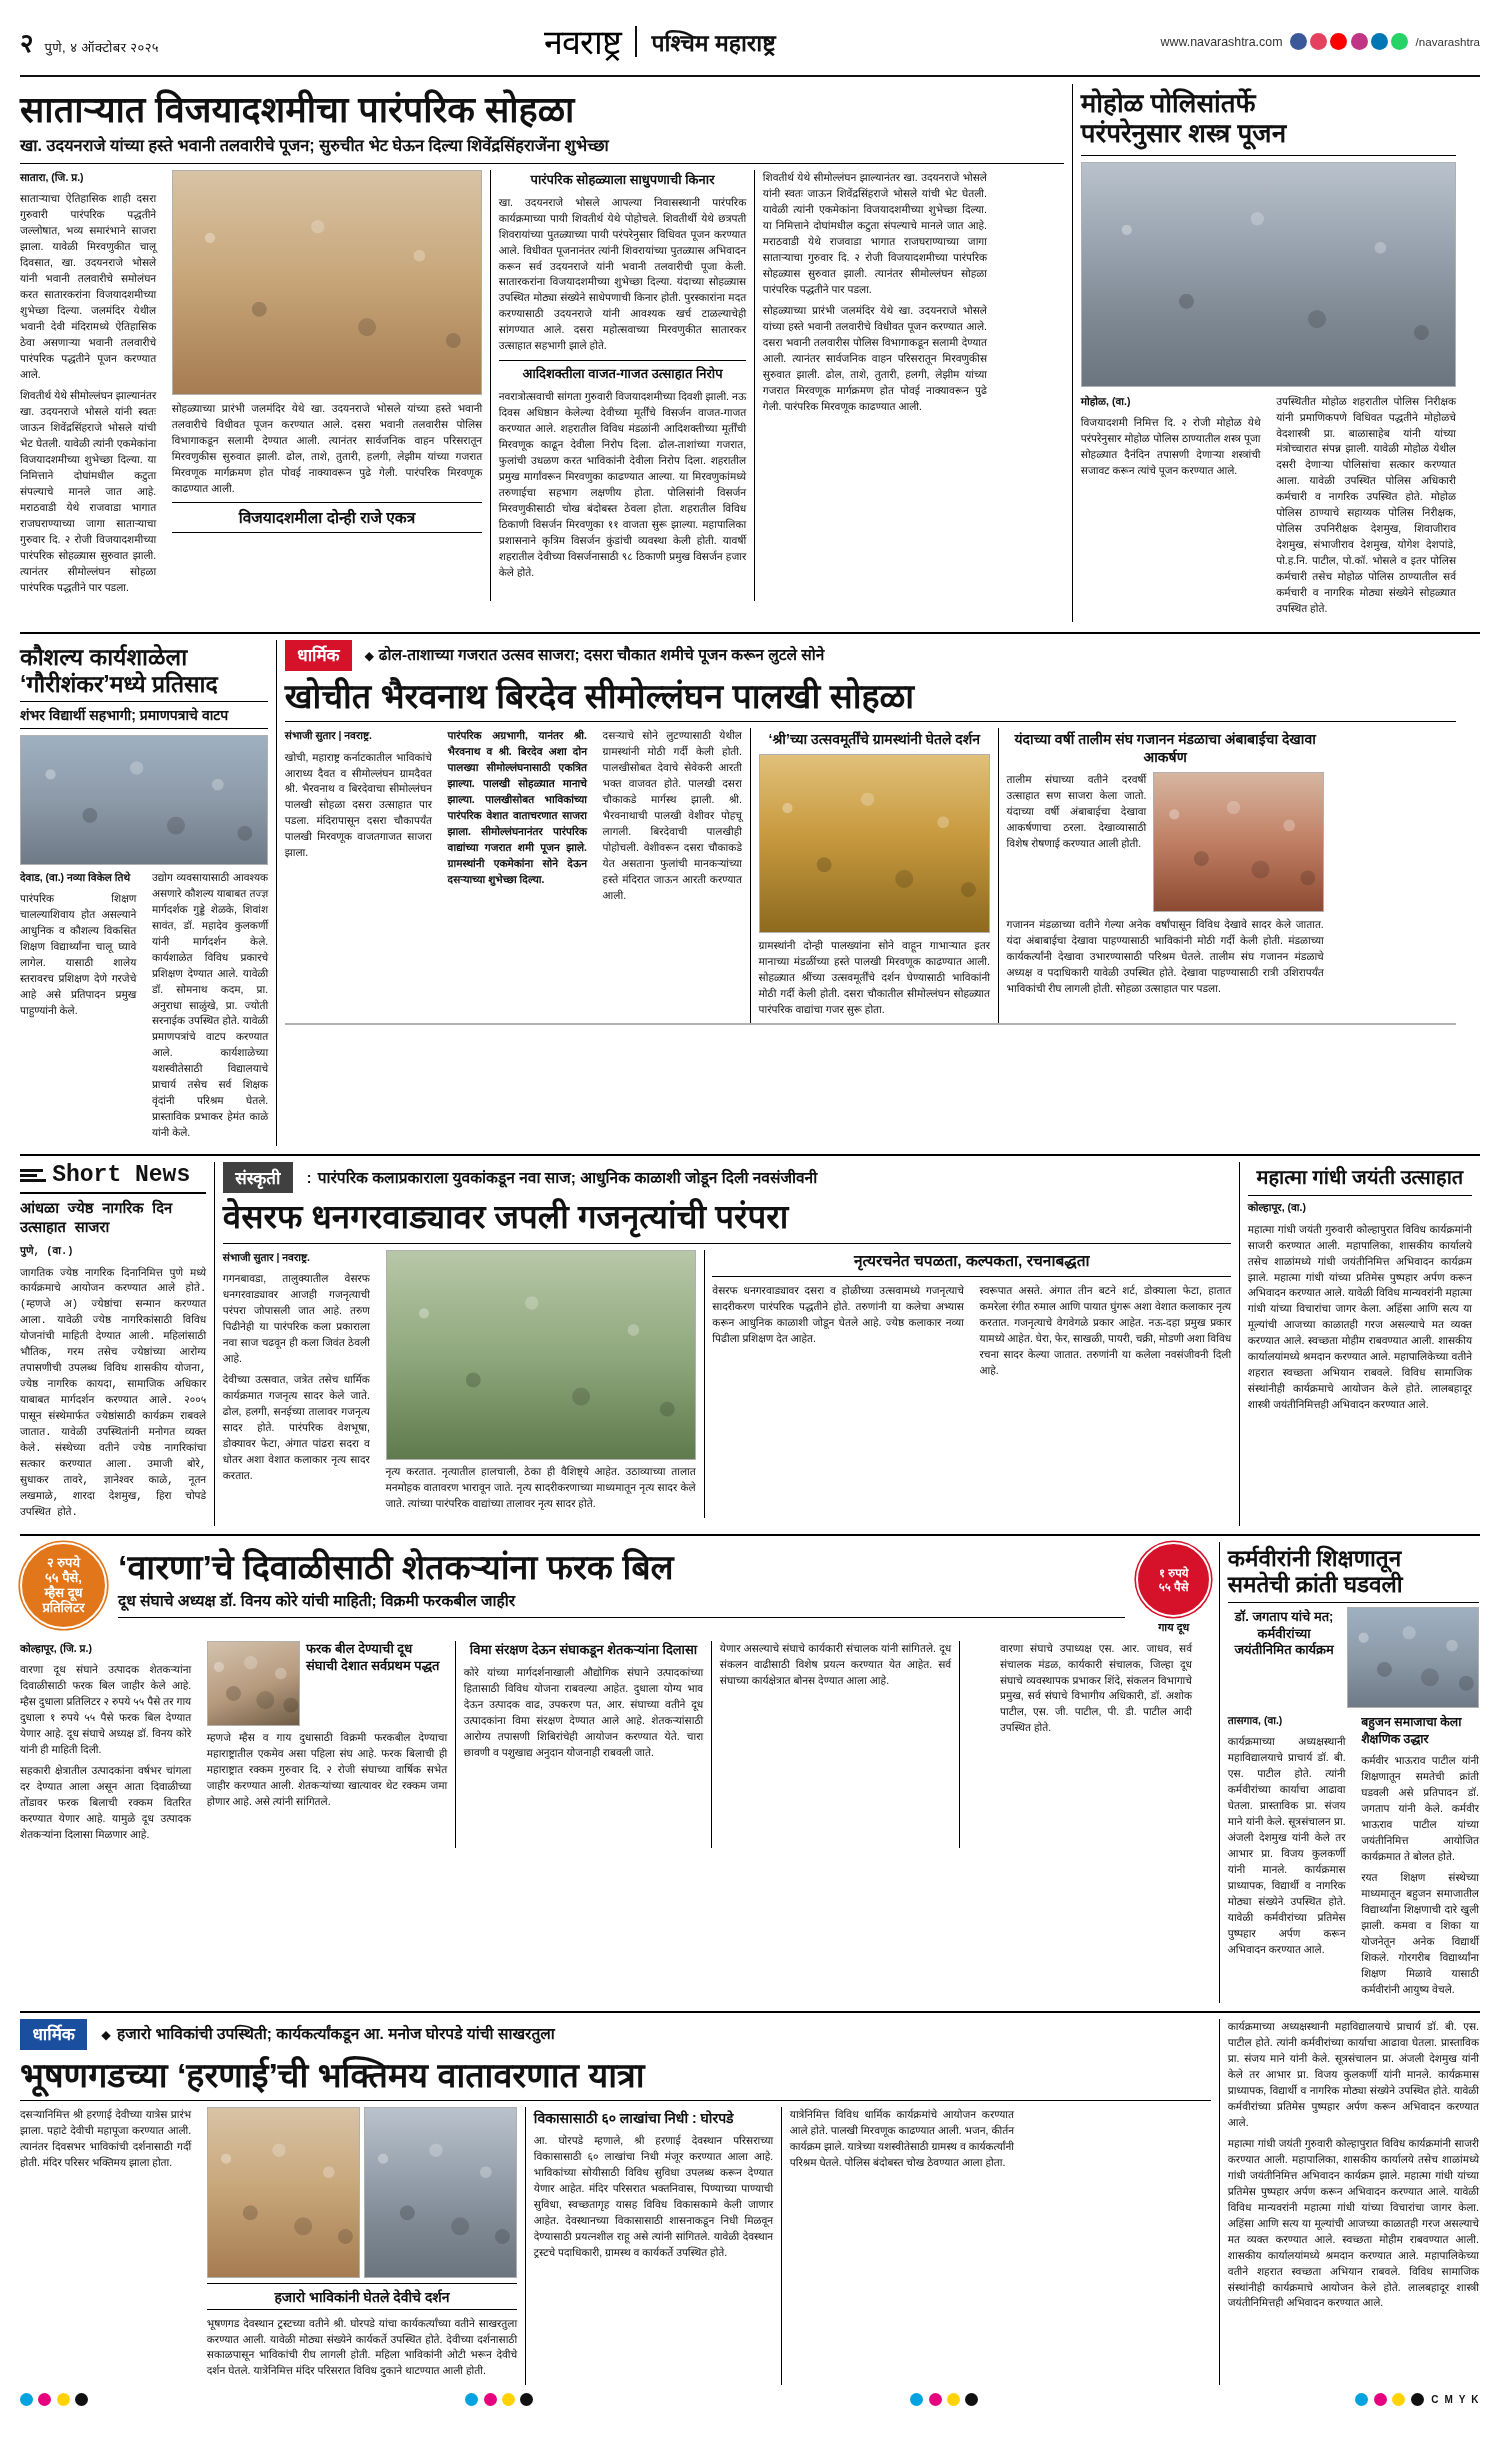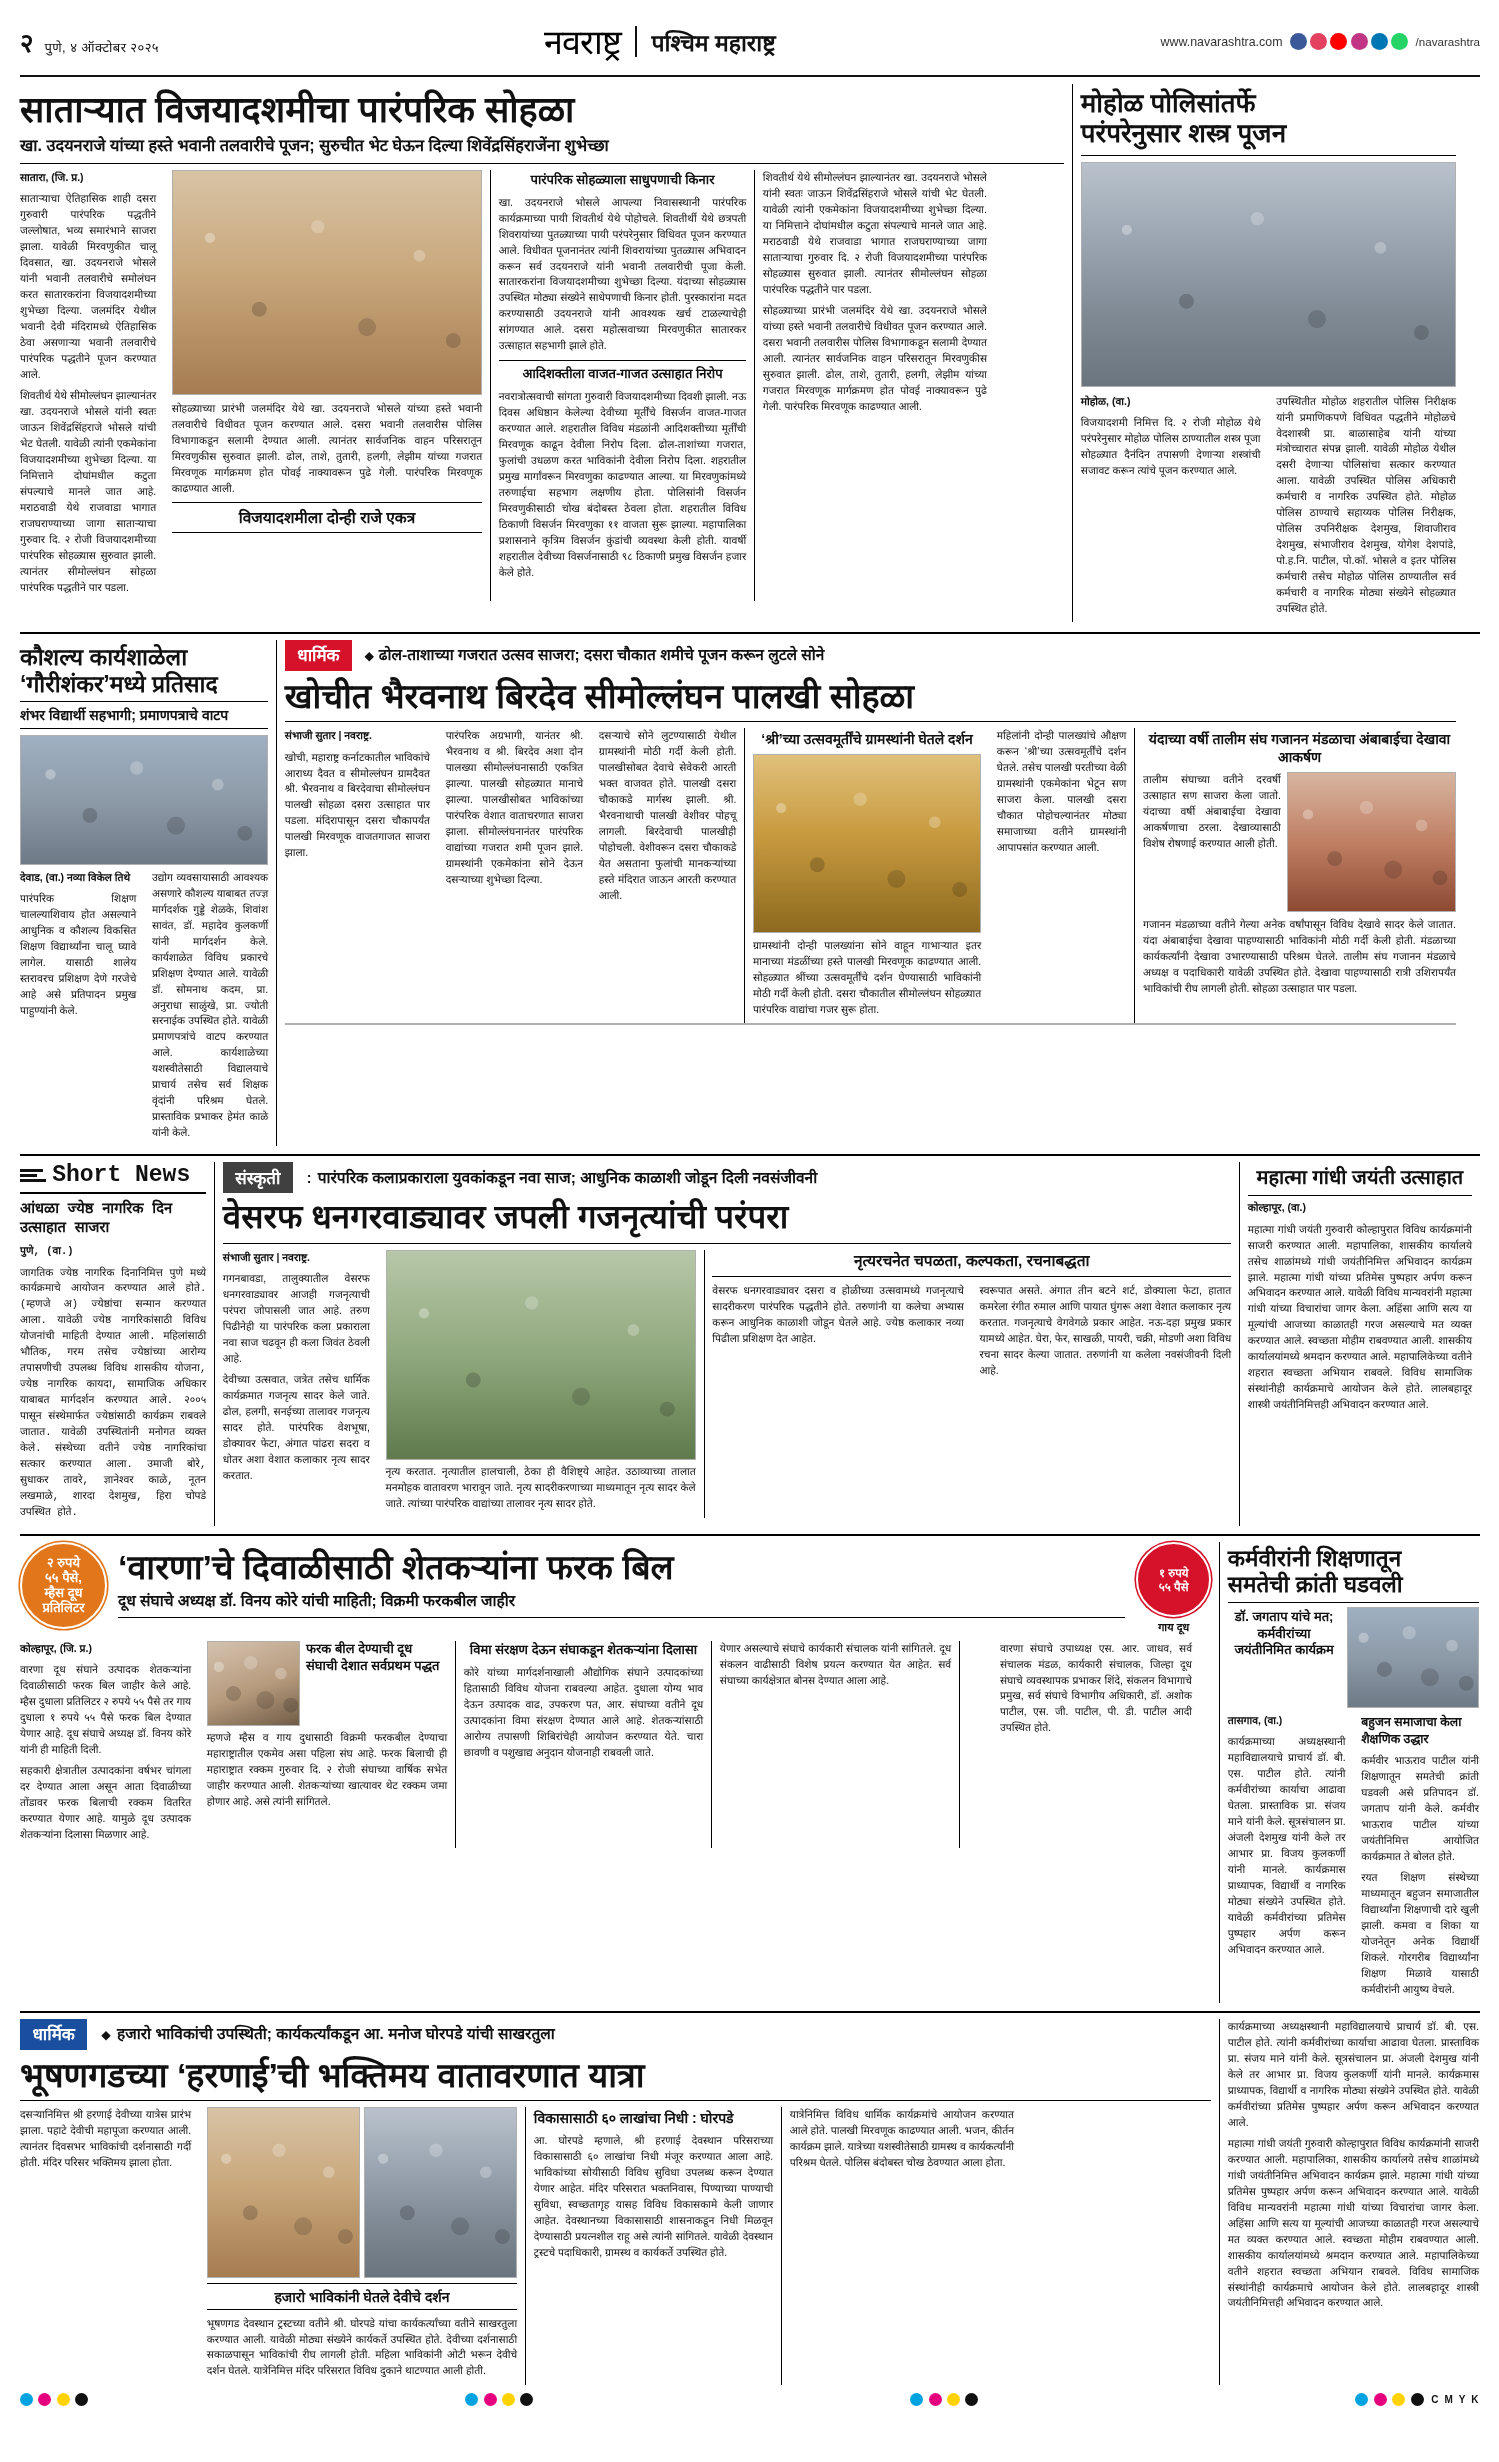--- a/index.html
+++ b/index.html
@@ -252,33 +252,30 @@
         <span style="font-size:12.4px;">◆</span>
         <span class="kicker">ढोल-ताशाच्या गजरात उत्सव साजरा; दसरा चौकात शमीचे पूजन करून लुटले सोने</span>
       </div>
       <h1 class="head" style="font-size:34px; border-bottom:0.8px solid #000; padding-bottom:6.2px;">खोचीत भैरवनाथ बिरदेव सीमोल्लंघन पालखी सोहळा</h1>
 
       <div class="cols" style="margin-top:6.2px;">
         <div class="col" style="width:155px; padding-left:0;">
           <p class="body"><span class="lead-mark">संभाजी सुतार | नवराष्ट्र.</span></p>
           <p class="body">खोची, महाराष्ट्र कर्नाटकातील भाविकांचे आराध्य दैवत व सीमोल्लंघन ग्रामदैवत श्री. भैरवनाथ व बिरदेवाचा सीमोल्लंघन पालखी सोहळा दसरा उत्साहात पार पडला. मंदिरापासून दसरा चौकापर्यंत पालखी मिरवणूक वाजतगाजत साजरा झाला.</p>
         </div>
-        <div class="col" style="width:155px;">
+        <div class="col" style="width:155px;font-weight:bold;">
           <p class="body">पारंपरिक अग्रभागी, यानंतर श्री. भैरवनाथ व श्री. बिरदेव अशा दोन पालख्या सीमोल्लंघनासाठी एकत्रित झाल्या. पालखी सोहळ्यात मानाचे झाल्या. पालखीसोबत भाविकांच्या पारंपरिक वेशात वाताचरणात साजरा झाला. सीमोल्लंघनानंतर पारंपरिक वाद्यांच्या गजरात शमी पूजन झाले. ग्रामस्थांनी एकमेकांना सोने देऊन दसऱ्याच्या शुभेच्छा दिल्या.</p>
         </div>
         <div class="col" style="width:155px;">
           <p class="body">दसऱ्याचे सोने लुटण्यासाठी येथील ग्रामस्थांनी मोठी गर्दी केली होती. पालखीसोबत देवाचे सेवेकरी आरती भक्त वाजवत होते. पालखी दसरा चौकाकडे मार्गस्थ झाली. श्री. भैरवनाथाची पालखी वेशीवर पोहचू लागली. बिरदेवाची पालखीही पोहोचली. वेशीवरून दसरा चौकाकडे येत असताना फुलांची मानकऱ्यांच्या हस्ते मंदिरात जाऊन आरती करण्यात आली.</p>
         </div>
         <div class="col vline" style="width:248px;">
           <div class="subhead" style="text-align:center; font-size:14px;">‘श्री’च्या उत्सवमूर्तींचे ग्रामस्थांनी घेतले दर्शन</div>
           <div class="photo p-idol specks" style="height:179px;"></div>
           <p class="body" style="margin-top:4.7px;">ग्रामस्थांनी दोन्ही पालख्यांना सोने वाहून गाभाऱ्यात इतर मानाच्या मंडळींच्या हस्ते पालखी मिरवणूक काढण्यात आली. सोहळ्यात श्रींच्या उत्सवमूर्तींचे दर्शन घेण्यासाठी भाविकांनी मोठी गर्दी केली होती. दसरा चौकातील सीमोल्लंघन सोहळ्यात पारंपरिक वाद्यांचा गजर सुरू होता.</p>
-        </div>
-        <div class="col" style="width:147px;">
-          <p class="body">महिलांनी दोन्ही पालख्यांचे औक्षण करून ‘श्री’च्या उत्सवमूर्तींचे दर्शन घेतले. तसेच पालखी परतीच्या वेळी ग्रामस्थांनी एकमेकांना भेटून सण साजरा केला. पालखी दसरा चौकात पोहोचल्यानंतर मोठ्या समाजाच्या वतीने ग्रामस्थांनी आपापसांत करण्यात आली.</p>
         </div>
         <div class="col vline" style="width:326px; padding-right:0;">
           <div class="subhead" style="text-align:center; font-size:14px;">यंदाच्या वर्षी तालीम संघ गजानन मंडळाचा अंबाबाईचा देखावा आकर्षण</div>
           <div class="figrow">
             <div style="width:46%; padding-right:6.2px;">
               <p class="body">तालीम संघाच्या वतीने दरवर्षी उत्साहात सण साजरा केला जातो. यंदाच्या वर्षी अंबाबाईचा देखावा आकर्षणाचा ठरला. देखाव्यासाठी विशेष रोषणाई करण्यात आली होती.</p>
             </div>
             <div style="width:54%;">
               <div class="photo p-red specks" style="height:140px;"></div>
             </div>

